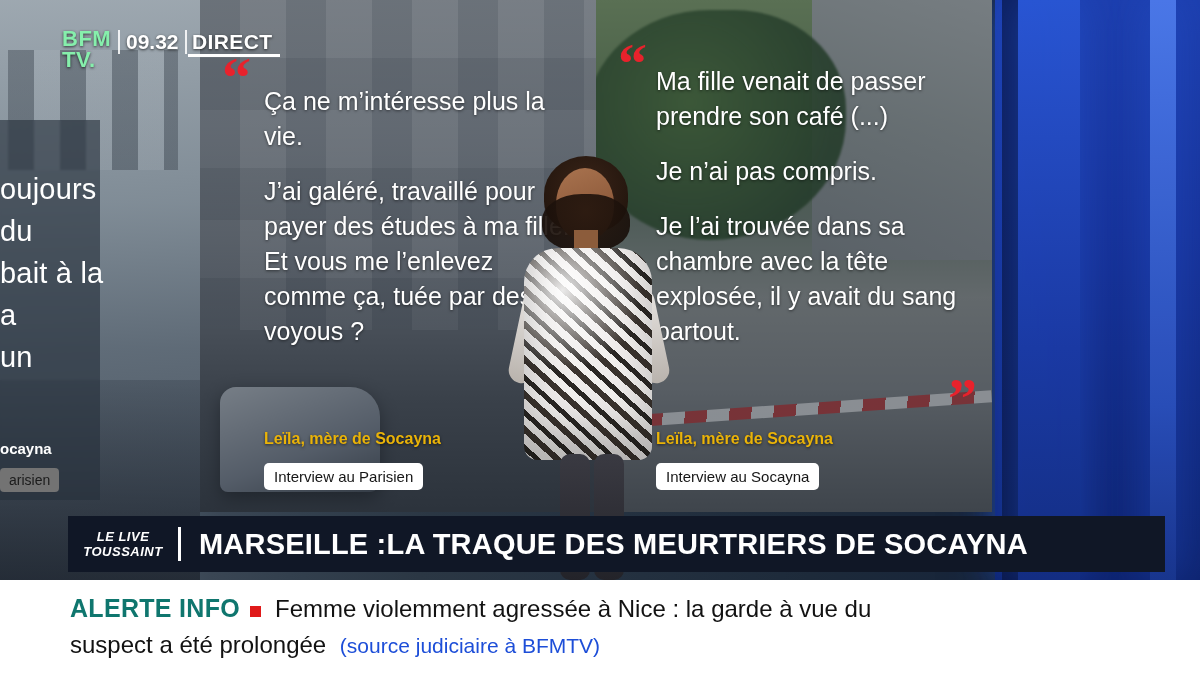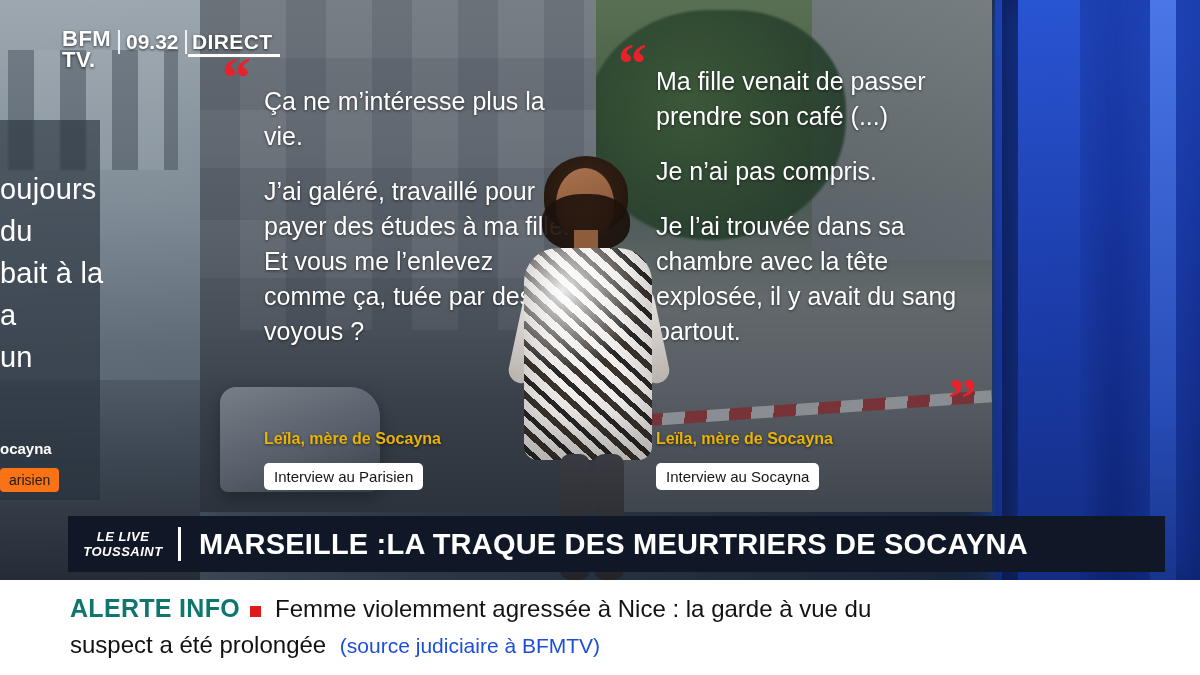--- a/index.html
+++ b/index.html
@@ -72,21 +72,21 @@
     position: absolute; left: 100px; top: 48px; width: 140px;
     color: #fff; font-size: 29px; line-height: 42px; font-weight: 400;
     letter-spacing: .2px;
   }
   .card-left .lcred {
     position: absolute; left: 100px; top: 320px;
     color: #fff; font-size: 15px; font-weight: 700;
   }
   .card-left .lsrc {
     position: absolute; left: 100px; top: 348px;
-    background: #f97316; color: #1b1b1b; font-size: 14px;
+    background: #737373; color: #1b1b1b; font-size: 14px;
     padding: 4px 9px; border-radius: 4px; white-space: nowrap;
   }
 
   
   .quote-card {
     position: absolute;
     top: 0; height: 512px;
     overflow: hidden;
   }
   .qc-1 { left: 200px; width: 396px; }
@@ -197,21 +197,21 @@
     position:absolute; top: 120px; width: 26px; height: 96px;
     background: linear-gradient(180deg,#e9e6e3,#b9b3ad);
     border-radius: 14px;
   }
   .p-armL { left: 18px; transform: rotate(12deg); }
   .p-armR { left: 138px; transform: rotate(-12deg); }
 
   
   .logo {
     position: absolute; left: 62px; top: 28px;
-    color:#ffffff; font-weight: 800; font-size: 22px; line-height: 21px;
+    color:#86efac; font-weight: 800; font-size: 22px; line-height: 21px;
     letter-spacing: .5px; text-shadow: 0 1px 3px rgba(0,0,0,.7);
   }
   .clock {
     position: absolute; left: 118px; top: 30px;
     color:#fff; font-size: 21px; font-weight: 700;
     padding: 0 6px;
     border-left: 2px solid rgba(255,255,255,.85);
     border-right: 2px solid rgba(255,255,255,.85);
     text-shadow: 0 1px 3px rgba(0,0,0,.7);
   }

